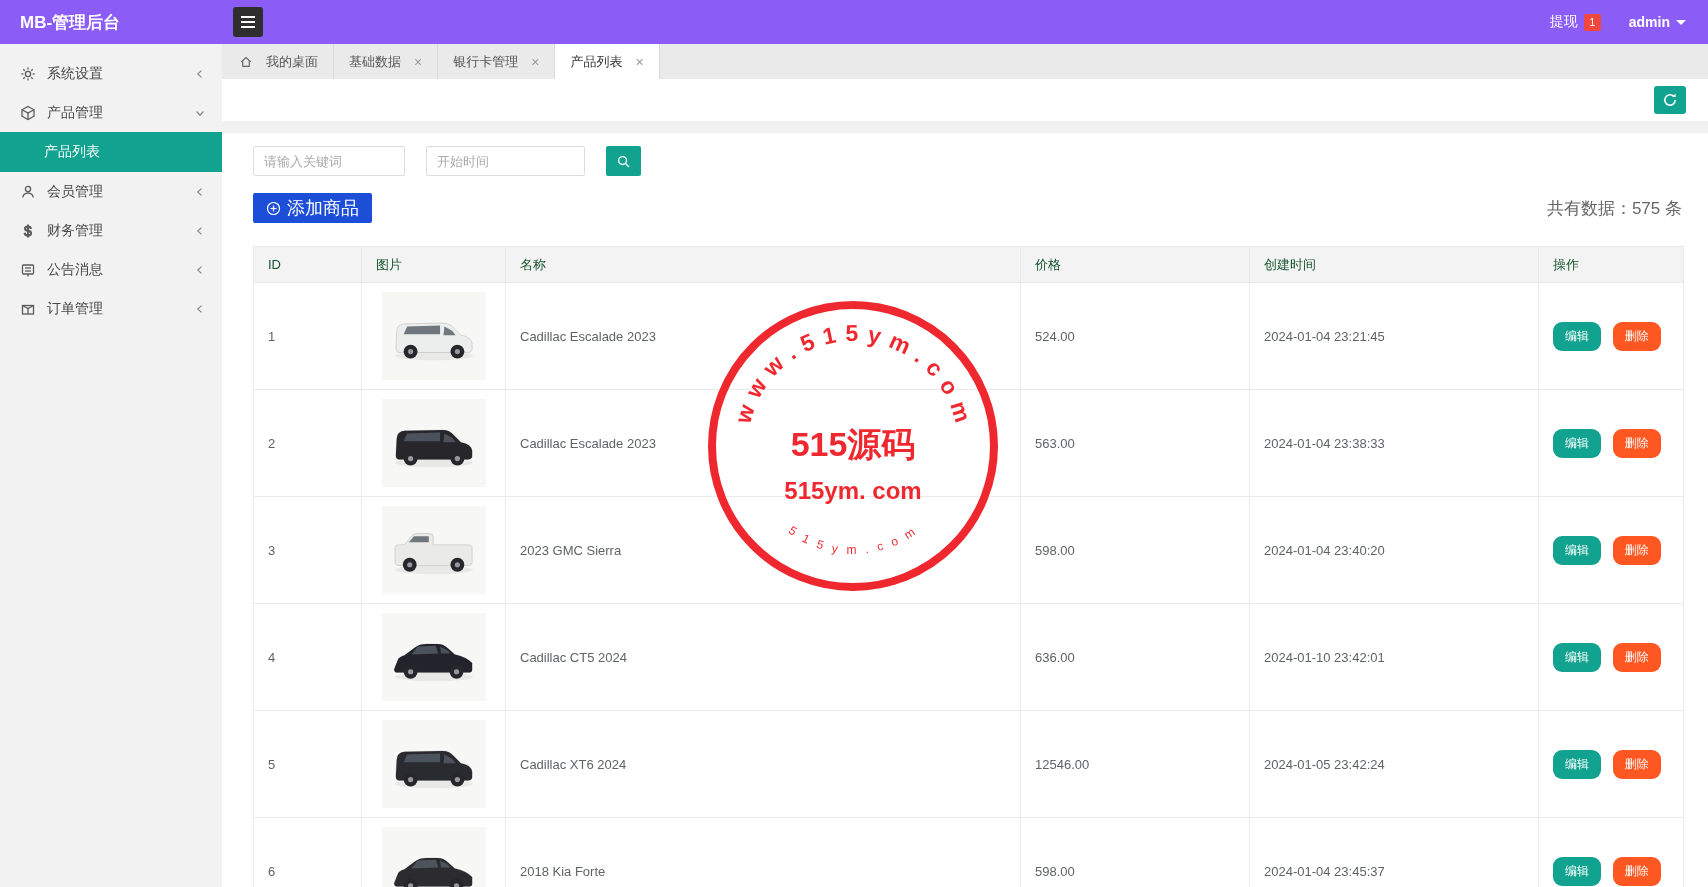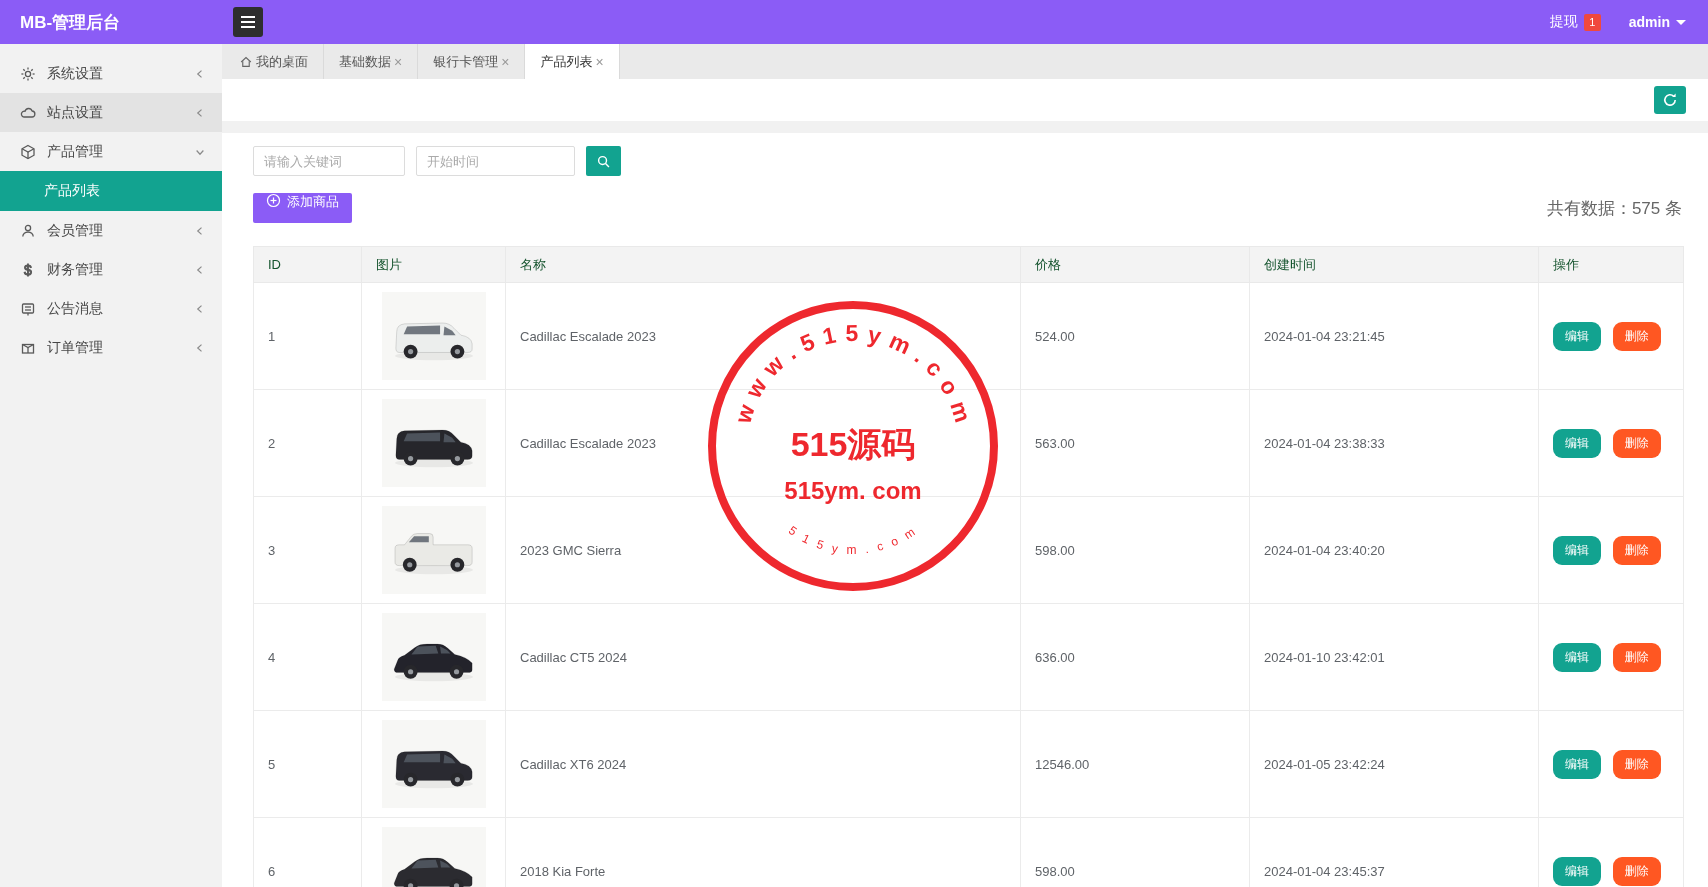--- a/index.html
+++ b/index.html
@@ -28,41 +28,41 @@
   .si * { stroke:#5a5a5a; }
   .side-item .lbl { flex:1; }
   .chev { width:12px; height:12px; }
   .chev polyline { fill:none; stroke:#8a8a8a; stroke-width:1.6; }
   .side-sub { height:40px; background:#12a390; color:#fff; display:flex; align-items:center; padding-left:44px; font-size:14px; cursor:pointer; }
 
   .content { flex:1; display:flex; flex-direction:column; background:#f1f1f1; min-width:0; }
 
   
   .tabbar { height:35px; background:#eaeaea; display:flex; align-items:stretch; padding-left:2px; flex-shrink:0; }
-  .tab { display:flex; align-items:center; gap:3px; padding:0 15px; font-size:13px; color:#555; cursor:pointer; border-right:1px solid #dadada;justify-content:center; }
+  .tab { display:flex; align-items:center; gap:13px; padding:0 15px; font-size:13px; color:#555; cursor:pointer; border-right:1px solid #dadada;justify-content:center; }
   .tab.active { background:#fff; color:#333; }
   .tab .close { color:#999; font-size:14px; line-height:1; cursor:pointer; }
   .home-ic { width:14px; height:14px; }
 
   
   .toolbar-card { height:42px; background:#fff; display:flex; align-items:center; justify-content:flex-end; padding-right:22px; flex-shrink:0; }
   .refresh-btn { width:32px; height:28px; background:#12a390; border:none; border-radius:3px; display:flex; align-items:center; justify-content:center; cursor:pointer; }
 
   
   .main-card { background:#fff; margin-top:12px; flex:1; padding:13px 26px 0 31px; }
-  .search-row { display:flex; gap:11px; align-items:center; }
+  .search-row { display:flex; gap:21px; align-items:center; }
   .inp { height:30px; border:1px solid #dcdcdc; border-radius:2px; padding:0 10px; font-size:13px; color:#333; outline:none; background:#fff; }
   .inp::placeholder { color:#aaa; }
   .inp.keyword { width:152px; }
   .inp.date { width:159px; }
   .search-btn { width:35px; height:30px; background:#12a390; border:none; border-radius:2px; display:flex; align-items:center; justify-content:center; cursor:pointer; }
 
   .add-row { margin-top:17px; display:flex; align-items:center; }
-  .add-btn { height:30px; background:#8b5cf6; color:#fff; border:none; border-radius:2px; font-size:13px;
-    display:flex; gap:6px; padding:0 13px; cursor:pointer; }
+  .add-btn { height:30px; background:#1d4ed8; color:#fff; border:none; border-radius:2px; font-size:18px;
+    display:flex; align-items:center; gap:6px; padding:0 13px; cursor:pointer; }
   .total { margin-left:auto; font-size:17px; color:#666; }
 
   
   table { border-collapse:collapse; table-layout:fixed; width:1430px; margin-top:23px; font-size:13px; color:#5f6368; }
   th { background:#f3f3f3; height:36px; text-align:left; padding-left:14px; font-weight:normal; color:#14532d; border:1px solid #e9e9e9; }
   td { height:107px; border:1px solid #ebebeb; padding-left:14px; vertical-align:middle; }
   td.col-img { padding:0; }
   .photo { width:104px; height:88px; margin:0 auto; background:#f7f7f5; display:flex; align-items:center; justify-content:center; }
   .photo svg { width:100%; height:100%; }
   .car-shape { display:none; }
@@ -112,29 +112,20 @@
         <line x1="8" y1="1.4" x2="8" y2="3.4"></line>
           <line x1="8" y1="12.6" x2="8" y2="14.6"></line>
         <line x1="1.4" y1="8" x2="3.4" y2="8"></line>
           <line x1="12.6" y1="8" x2="14.6" y2="8"></line>
         <line x1="3.3" y1="3.3" x2="4.8" y2="4.8"></line>
           <line x1="11.2" y1="11.2" x2="12.7" y2="12.7"></line>
         <line x1="3.3" y1="12.7" x2="4.8" y2="11.2"></line>
           <line x1="11.2" y1="4.8" x2="12.7" y2="3.3"></line>
       </svg>
       <span class="lbl">系统设置</span>
-      <svg class="chev" viewBox="0 0 16 16">
-          <polyline points="10,3.5 5,8 10,12.5"></polyline>
-        </svg>
-    </div>
-    <div class="side-item shade">
-      <svg class="si" viewBox="0 0 16 16" fill="none" stroke-width="1.3">
-        <path d="M4.6 12 a2.9 2.9 0 1 1 .4 -5.7 a3.7 3.7 0 0 1 7.1 -0.3 a2.5 2.5 0 0 1 -.5 6 Z"></path>
-      </svg>
-      <span class="lbl">站点设置</span>
       <svg class="chev" viewBox="0 0 16 16">
           <polyline points="10,3.5 5,8 10,12.5"></polyline>
         </svg>
     </div>
     <div class="side-item">
       <svg class="si" viewBox="0 0 16 16" fill="none" stroke-width="1.3">
         <polygon points="8,1.5 14,4.8 14,11.2 8,14.5 2,11.2 2,4.8"></polygon>
         <polyline points="2,4.8 8,8 14,4.8"></polyline>
           <line x1="8" y1="8" x2="8" y2="14.5"></line>
       </svg>

